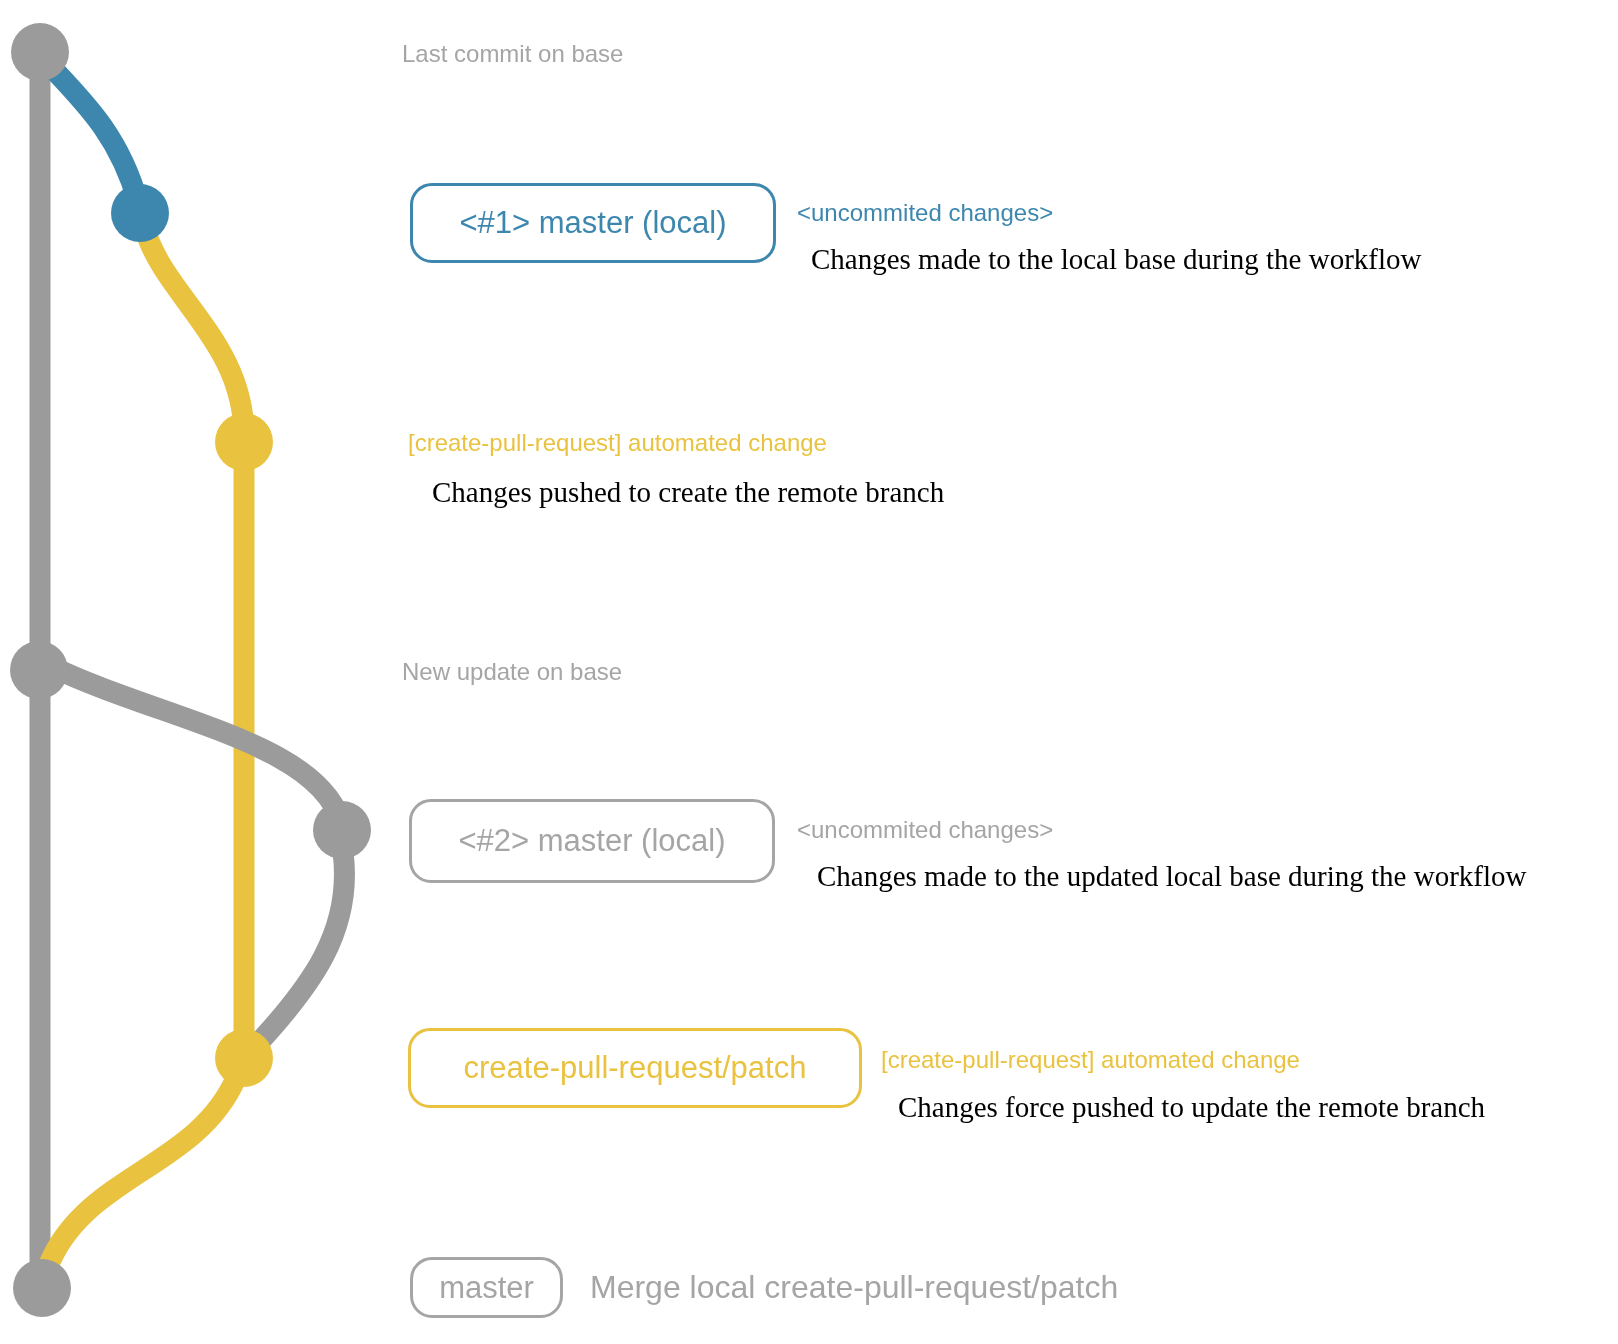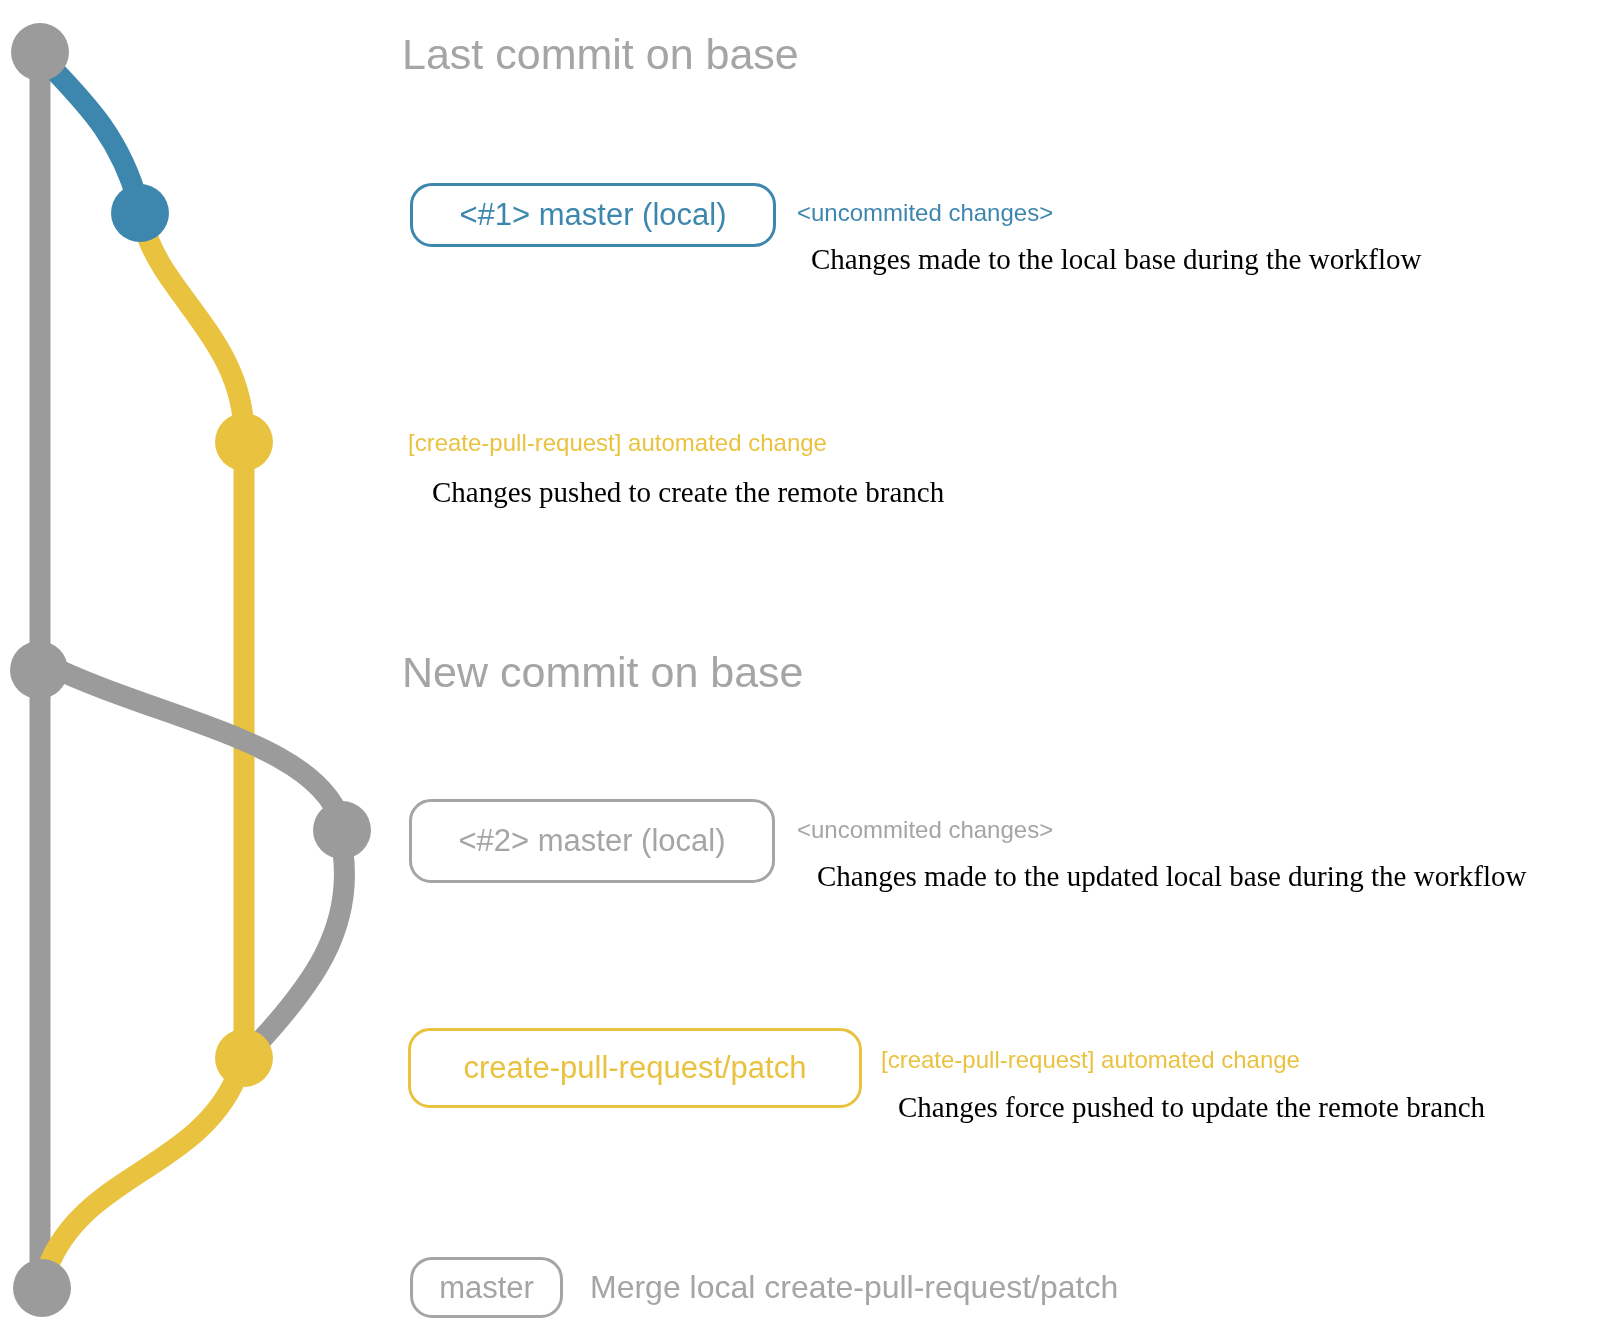--- a/index.html
+++ b/index.html
@@ -12,21 +12,21 @@
     font-family: "Liberation Sans", sans-serif;
   }
   .abs { position: absolute; white-space: nowrap; }
 
   
   .gray-text   { color: var(--gray-text, #a5a5a5); }
   .blue-text   { color: var(--blue, #3d87ae); }
   .yellow-text { color: var(--yellow, #e9c23f); }
   .black-text  { color: var(--black, #000000); }
 
-  .caption { font-size: 43px; line-height: 40px; }
+  .caption { font-size: 24px; line-height: 40px; }
   .label   { font-size: 24px; line-height: 38px; }
   .serif   {
     font-family: "Liberation Serif", serif;
     font-size: 29px; line-height: 36px;
   }
   .merge-msg { font-size: 32px; line-height: 38px; }
 
   .badge {
     position: absolute;
     box-sizing: border-box;
@@ -76,30 +76,30 @@
     <circle class="fill-blue" cx="140" cy="213" r="29"></circle>
     <circle class="fill-yellow" cx="244" cy="442" r="29"></circle>
     <circle class="fill-gray" cx="39" cy="670" r="29"></circle>
     <circle class="fill-gray" cx="342" cy="830" r="29"></circle>
     <circle class="fill-yellow" cx="244" cy="1058" r="29"></circle>
     <circle class="fill-gray" cx="42" cy="1288" r="29"></circle>
   </svg>
 
   <div class="abs caption gray-text" style="left:402px; top:34px">Last commit on base</div>
 
-  <div class="badge blue-badge" style="left:410px; top:183px; width:366px; height:64px">
+  <div class="badge blue-badge" style="left:410px; top:183px; width:366px; height:80px">
     <span>&lt;#1&gt; master (local)</span>
   </div>
   <div class="abs label blue-text" style="left:797px; top:194px">&lt;uncommited changes&gt;</div>
   <div class="abs serif black-text" style="left:811px; top:241px">Changes made to the local base during the workflow</div>
 
   <div class="abs label yellow-text" style="left:408px; top:424px">[create-pull-request] automated change</div>
   <div class="abs serif black-text" style="left:432px; top:474px">Changes pushed to create the remote branch</div>
 
-  <div class="abs caption gray-text" style="left:402px; top:652px">New commit on base</div>
+  <div class="abs caption gray-text" style="left:402px; top:652px">New update on base</div>
 
   <div class="badge gray-badge" style="left:409px; top:799px; width:366px; height:84px">
     <span>&lt;#2&gt; master (local)</span>
   </div>
   <div class="abs label gray-text" style="left:797px; top:811px">&lt;uncommited changes&gt;</div>
   <div class="abs serif black-text" style="left:817px; top:858px">Changes made to the updated local base during the workflow</div>
 
   <div class="badge yellow-badge" style="left:408px; top:1028px; width:454px; height:80px">
     <span>create-pull-request/patch</span>
   </div>

